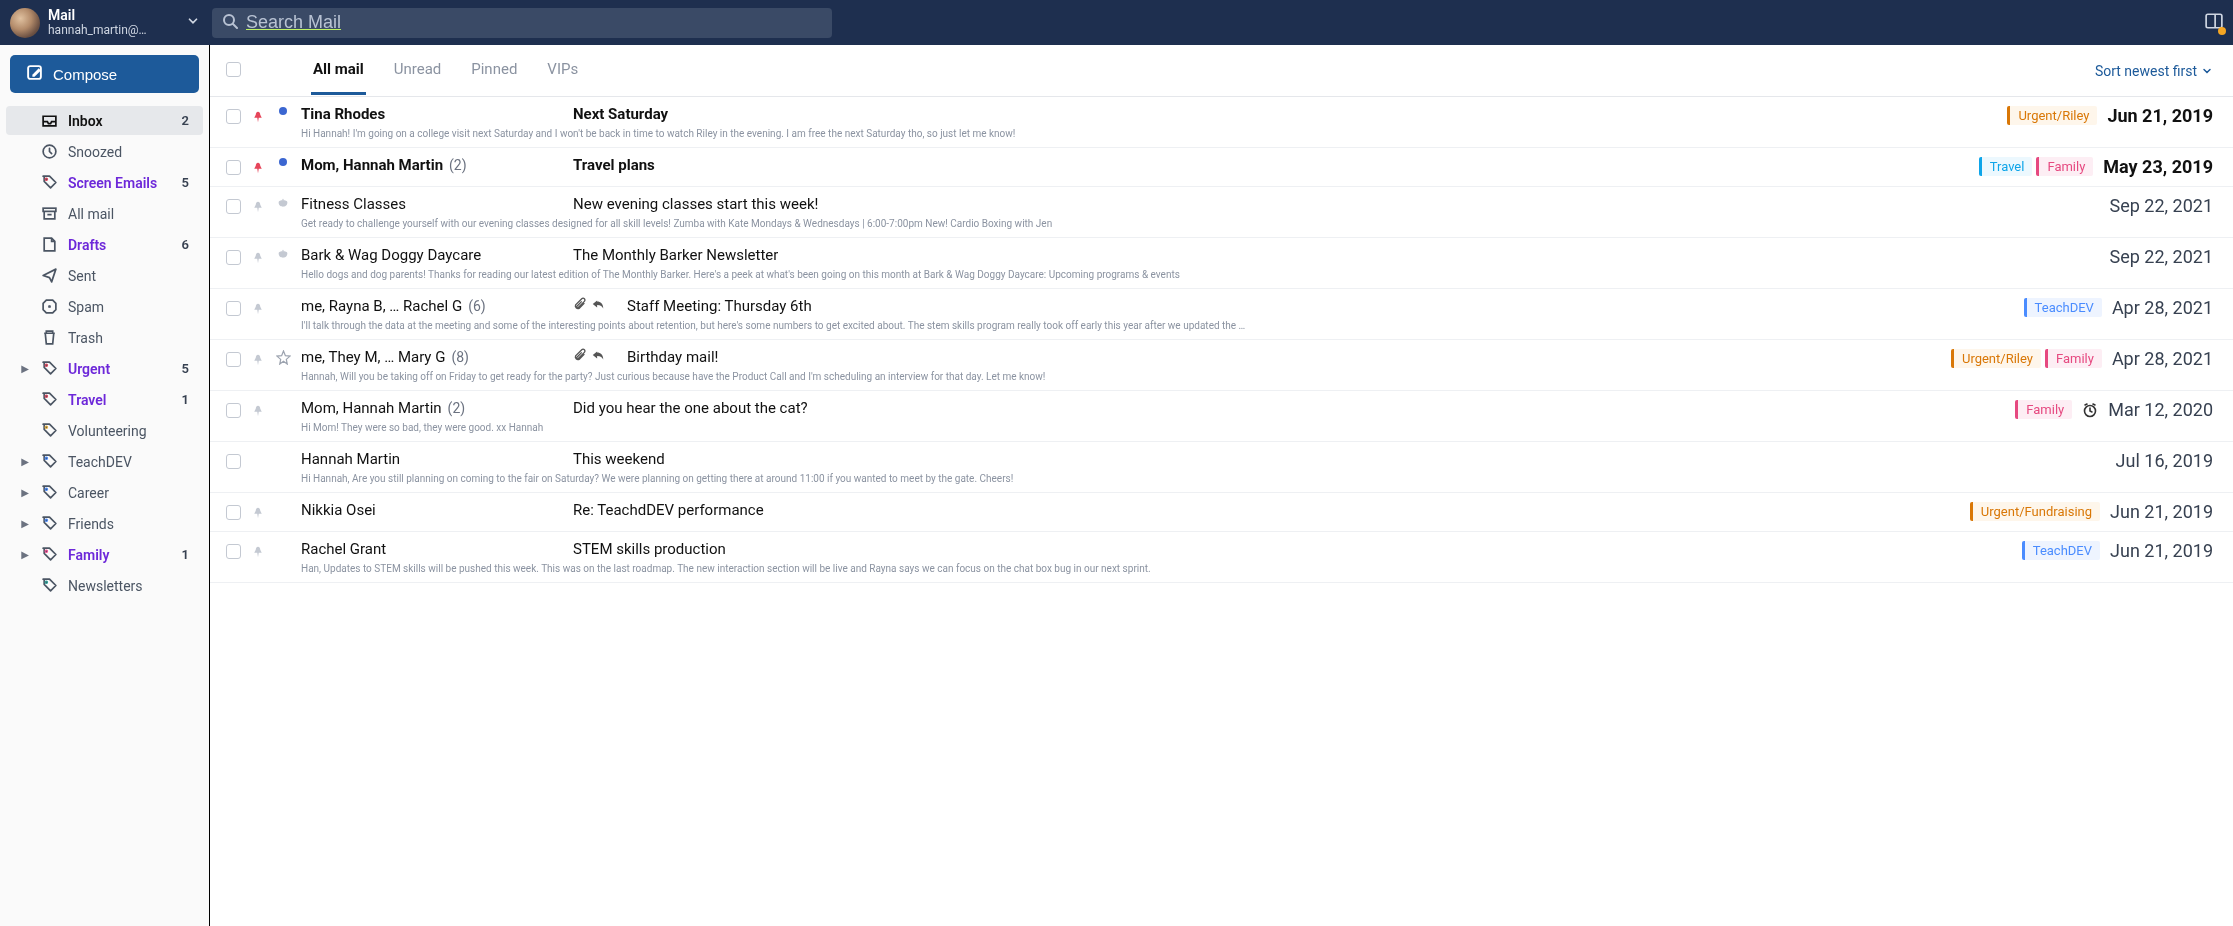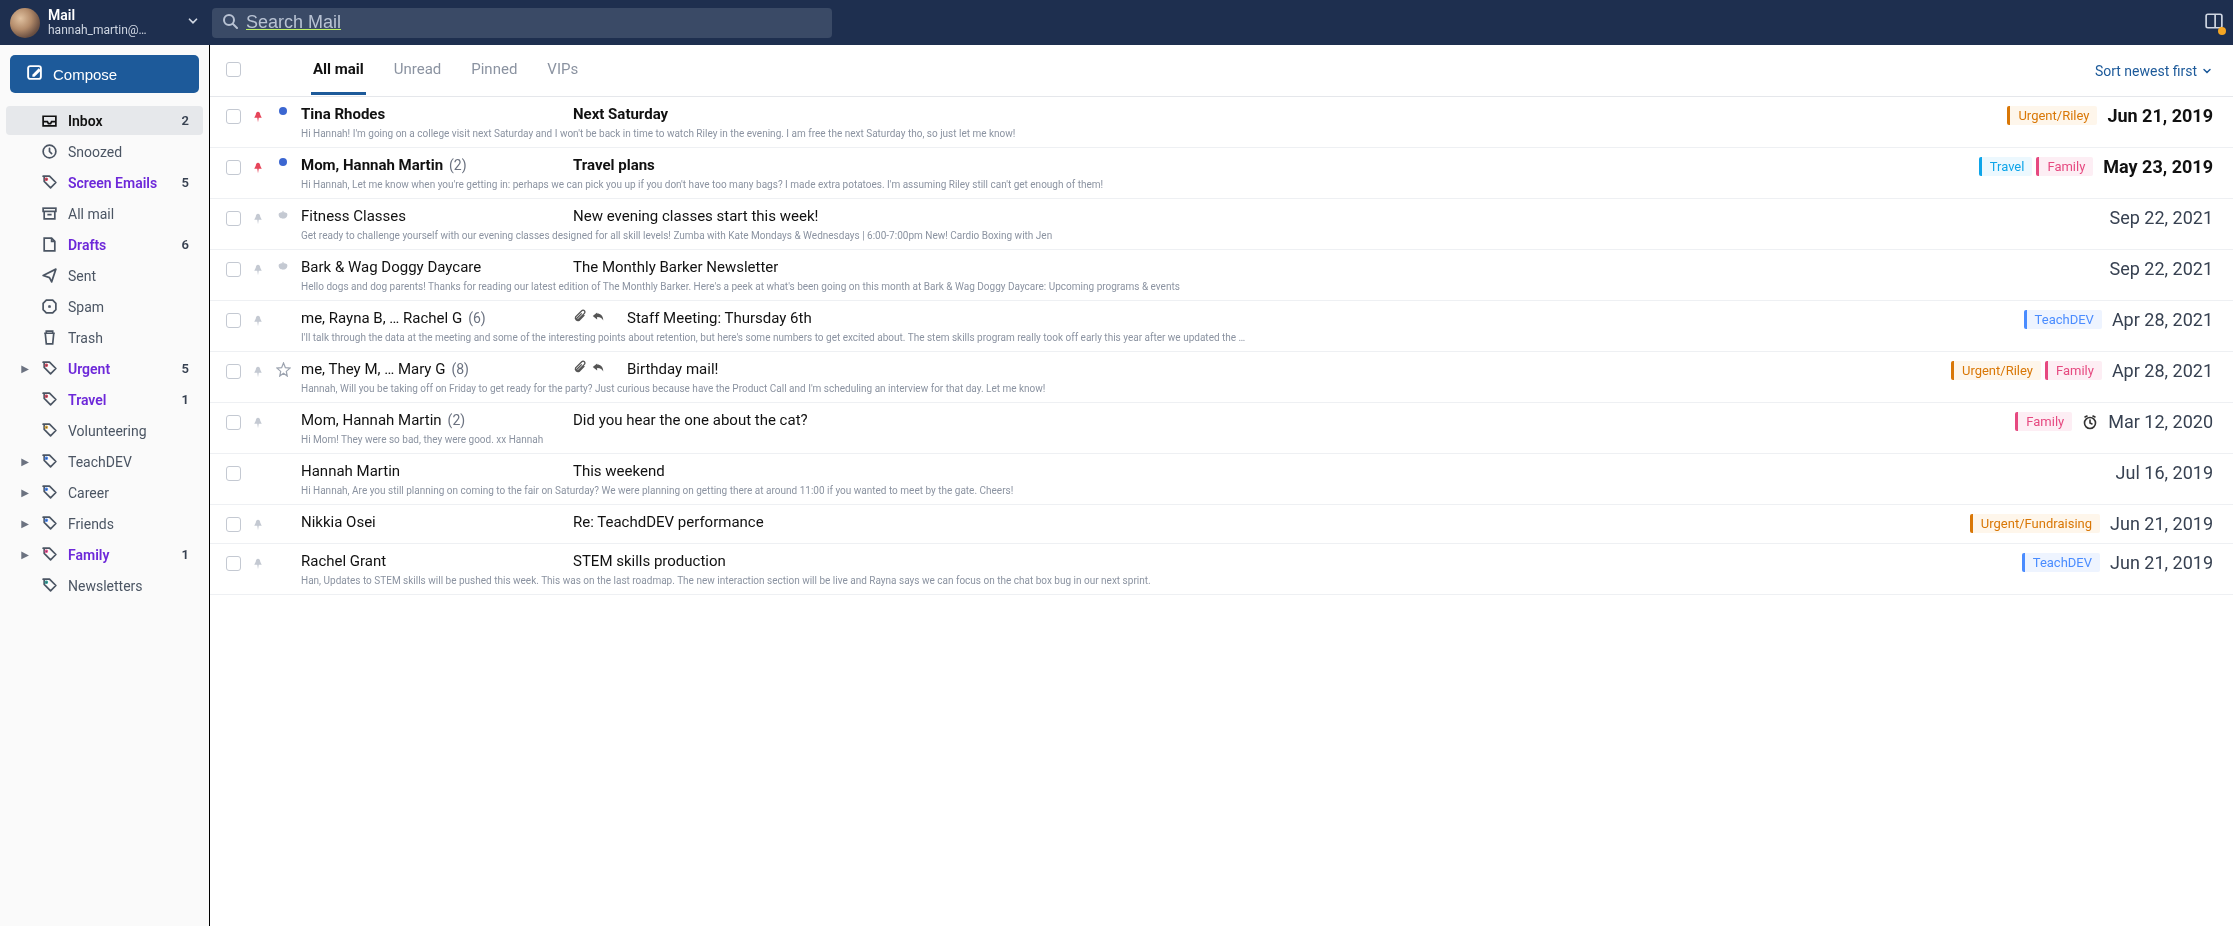--- a/index.html
+++ b/index.html
@@ -543,21 +543,20 @@
             </div>
             <span class="subject">Travel plans</span>
             <div class="right">
               <div class="tags">
                 <span class="tag sky">Travel</span>
                 <span class="tag pink">Family</span>
               </div>
               <span class="date">May 23, 2019</span>
             </div>
           </div>
-          <div class="preview">Hi Hannah, Let me know when you're getting in: perhaps we can pick you up if you don't have too many bags? I made extra potatoes. I'm assuming Riley still can't get enough of them!</div>
         </div>
       </div>
 
       <div class="row">
         <span class="cb"><input type="checkbox" style=""></span>
         <span class="pin-col pin-grey">
             <svg width="12" height="16" viewBox="0 0 16 16">
               <use href="#i-pin"></use>
             </svg>
           </span>

